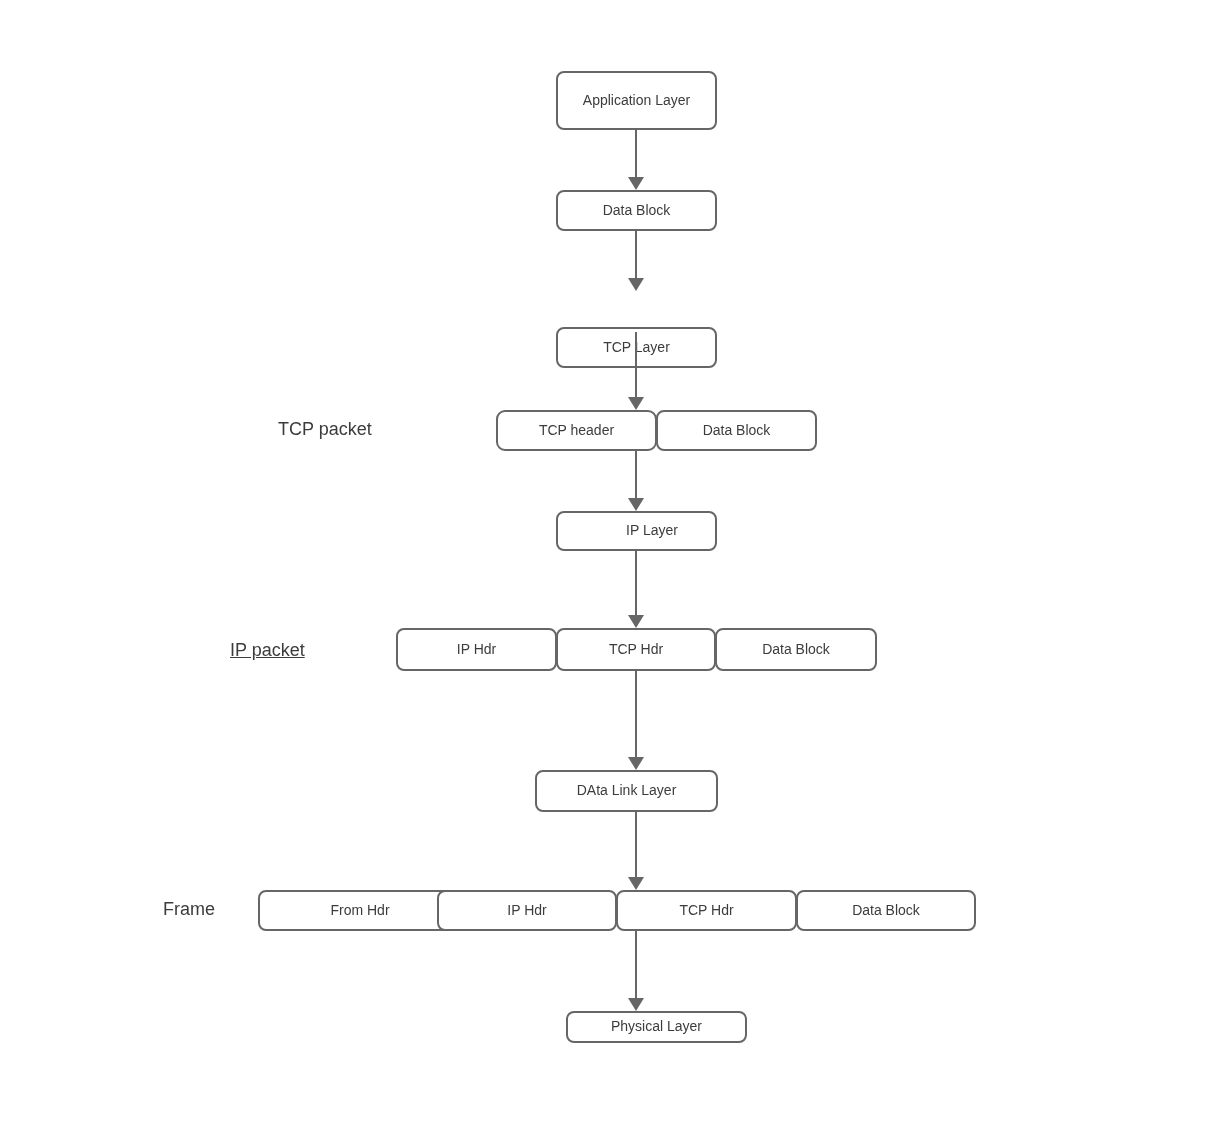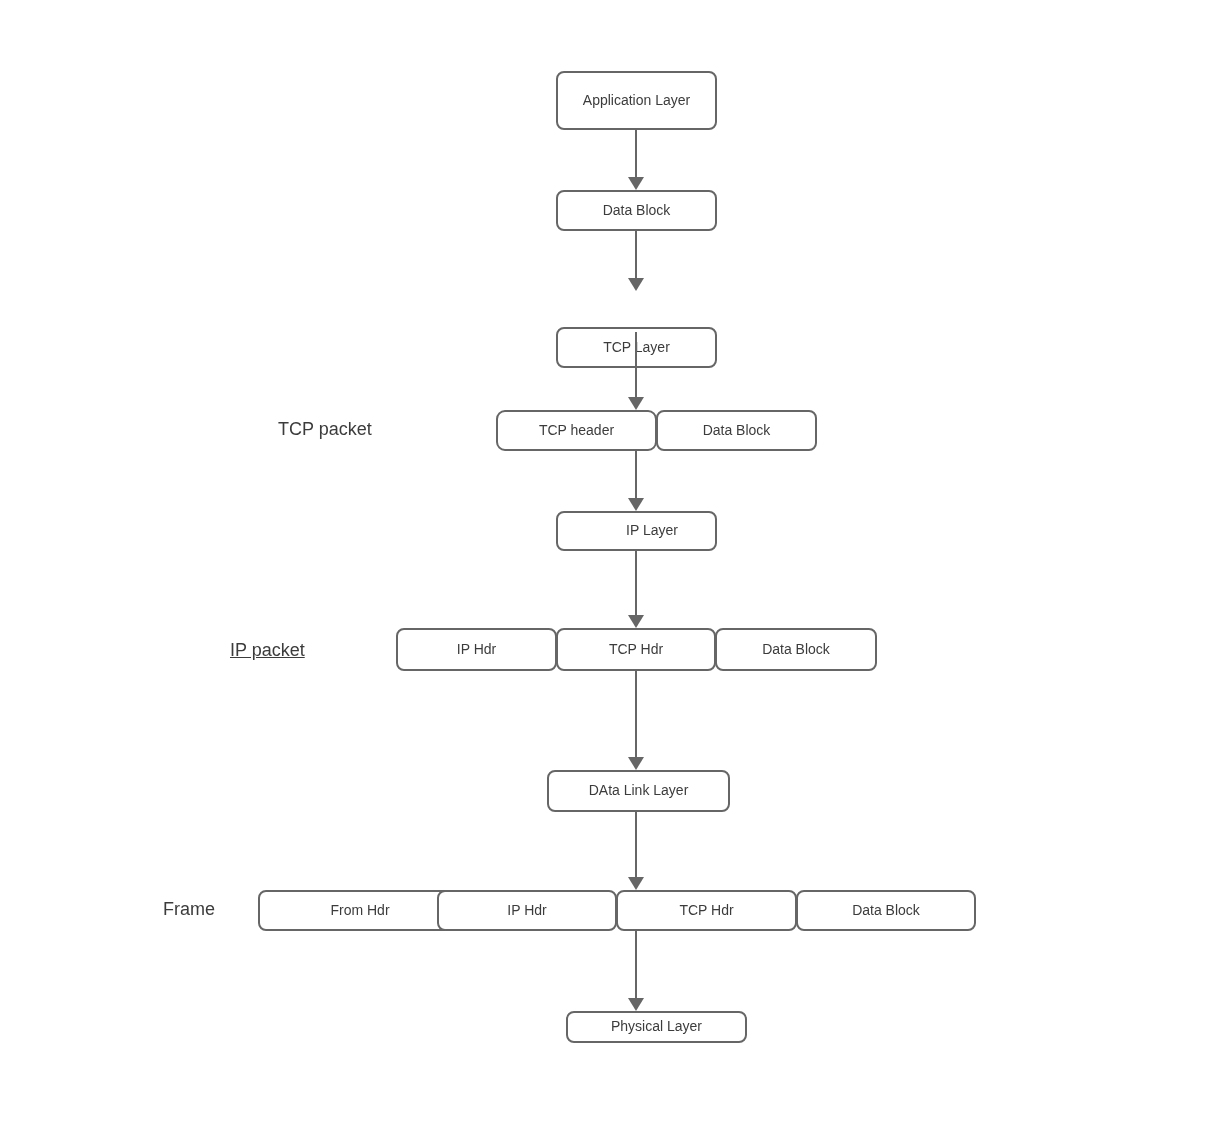--- a/index.html
+++ b/index.html
@@ -130,21 +130,21 @@
   </div>
   <div class="node" style="left:715px; top:628px; width:162px; height:43px;">
     <span>Data Block</span>
   </div>
 
   <div class="arrow" style="left:636px; top:671px; height:99px;">
     <div class="shaft"></div>
     <div class="head"></div>
   </div>
 
-  <div class="node" style="left:547px; top:770px; width:183px; height:42px;">
+  <div class="node" style="left:535px; top:770px; width:183px; height:42px;">
     <span>DAta Link Layer</span>
   </div>
 
   <div class="arrow" style="left:636px; top:812px; height:78px;">
     <div class="shaft"></div>
     <div class="head"></div>
   </div>
 
   <div class="row-label" style="left:163px; top:899px;">Frame</div>
 

